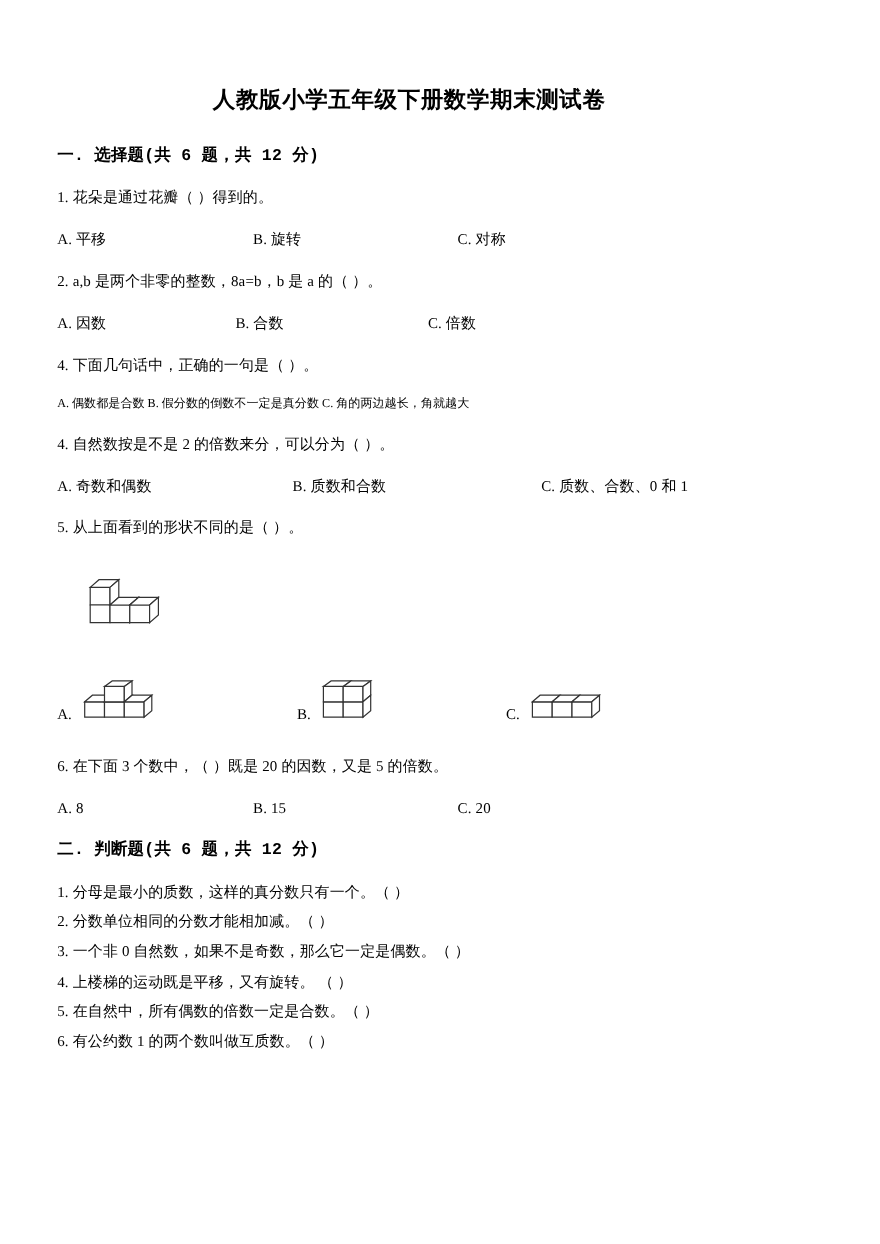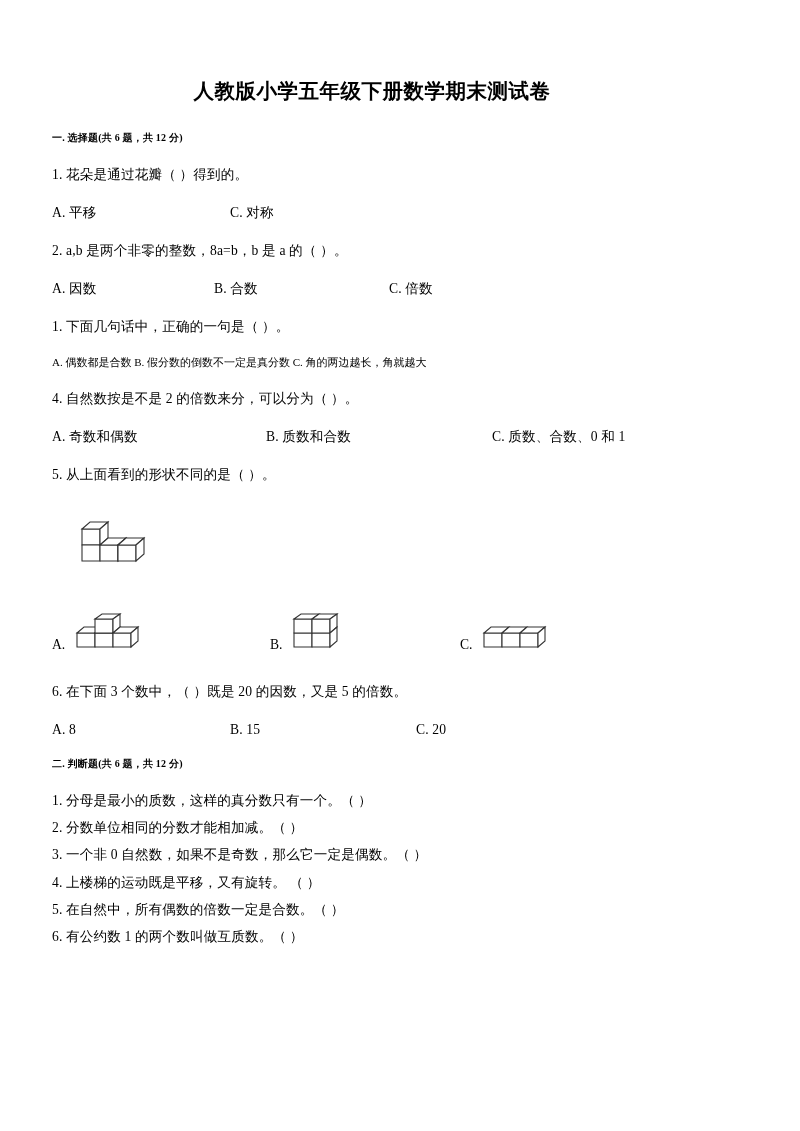--- a/index.html
+++ b/index.html
@@ -24,24 +24,25 @@
   }
   .doc-title {
     text-align: center;
     font-size: 20.5px;
     font-weight: bold;
     letter-spacing: 0.5px;
     margin: 0 0 26px 0;
     line-height: 1.3;
   }
   .section-head {
-    font-size: 10px;
+    font-size: 15px;
     font-weight: bold;
     margin: 0 0 19px 0;
     letter-spacing: 0.2px;
+    font-family: Liberation Mono, monospace;
   }
   .q {
     font-size: 13.6px;
     line-height: 1.55;
     margin: 0 0 17px 0;
     letter-spacing: 0.15px;
   }
   .opts {
     font-size: 13.6px;
     line-height: 1.55;
@@ -90,31 +91,32 @@
 
 <div class="page">
 
   <h1 class="doc-title">人教版小学五年级下册数学期末测试卷</h1>
 
   <div class="section-head">一. 选择题(共 6 题，共 12 分)</div>
 
   <div class="q">1. 花朵是通过花瓣（        ）得到的。</div>
   <div class="opts">
     <span class="o1">A. 平移</span>
+    <span class="o2">B. 旋转</span>
     <span class="o3">C. 对称</span>
   </div>
 
   <div class="q">2. a,b 是两个非零的整数，8a=b，b 是 a 的（        ）。</div>
   <div class="opts narrow">
     <span class="o1">A. 因数</span>
     <span class="o2">B. 合数</span>
     <span class="o3">C. 倍数</span>
   </div>
 
-  <div class="q">1. 下面几句话中，正确的一句是（        ）。</div>
+  <div class="q">4. 下面几句话中，正确的一句是（        ）。</div>
   <div class="q-wrap">
     <p>A. 偶数都是合数        B. 假分数的倒数不一定是真分数          C. 角的两边越长，角就越大</p>
   </div>
 
   <div class="q">4. 自然数按是不是 2 的倍数来分，可以分为（        ）。</div>
   <div class="opts wide">
     <span class="o1">A. 奇数和偶数</span>
     <span class="o2">B. 质数和合数</span>
     <span class="o3">C. 质数、合数、0 和 1</span>
   </div>

